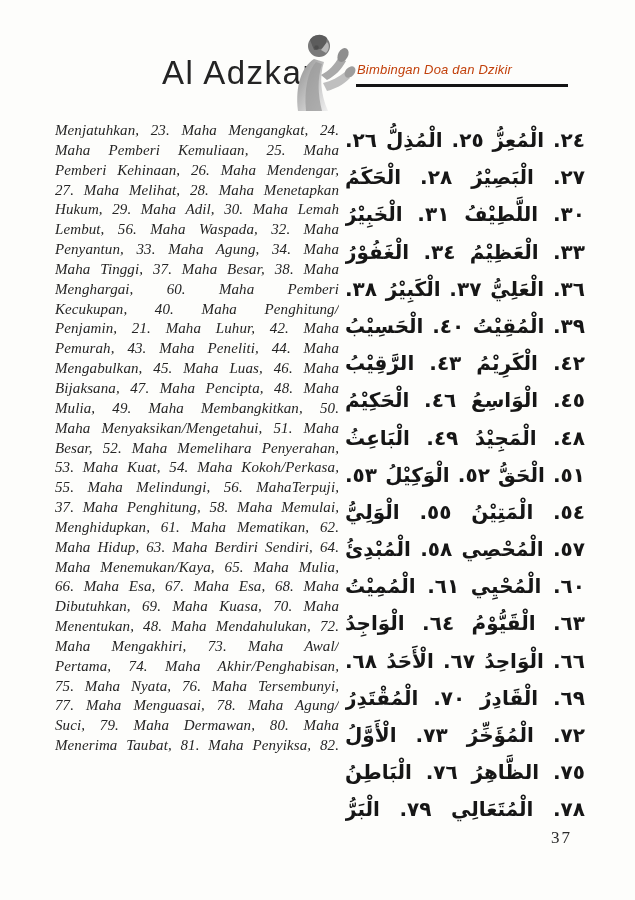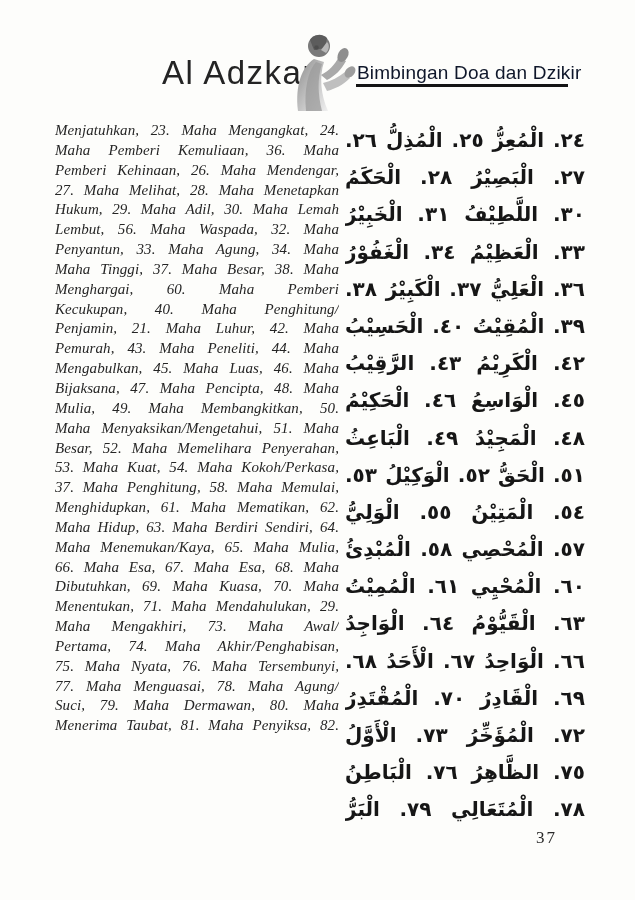--- a/index.html
+++ b/index.html
@@ -15,21 +15,21 @@
     font-size:33px; font-weight:400; letter-spacing:1.5px;
     color:#242424;
   }
   .figure {
     position:absolute; left:283px; top:29px;
     width:74px; height:82px;
   }
   .subtitle {
     position:absolute; left:357px; top:62px;
     font-family:"Liberation Sans", sans-serif;
-    font-size:19px; color:#0f172a; letter-spacing:0.2px;
+    font-size:13px; color:#c2410c; letter-spacing:0.2px;font-style:italic;
   }
   .rule {
     position:absolute; left:356px; top:84px;
     width:212px; height:2.5px; background:#141414;
   }
   
   .left-col {
     position:absolute; left:55px; top:121px; width:284px;
   }
   .t-line {
@@ -46,21 +46,21 @@
   }
   .a-line {
     height:37.2px; line-height:37.2px;
     font-family:"DejaVu Sans", sans-serif;
     font-size:20px; font-weight:bold; color:#161616;
     text-align:justify; text-align-last:justify;
     overflow:hidden;
   }
   
   .page-num {
-    position:absolute; left:536px; top:828px;
+    position:absolute; left:551px; top:828px;
     font-size:17px; color:#2a2a2a; letter-spacing:2px;
   }
 </style>
 </head>
 <body>
 
 <div class="page">
 
   <div>
     <div class="title">Al Adzkar</div>
@@ -89,44 +89,45 @@
         <ellipse cx="67" cy="43" rx="4.5" ry="6.5" transform="rotate(42 67 43)" fill="#9d9d9d"></ellipse>
       </g>
     </svg>
 
     <div class="subtitle">Bimbingan Doa dan Dzikir</div>
     <div class="rule"></div>
   </div>
 
   <div class="left-col">
       <div class="t-line">Menjatuhkan, 23. Maha Mengangkat, 24.</div>
-      <div class="t-line">Maha Pemberi Kemuliaan, 36. Maha</div>
+      <div class="t-line">Maha Pemberi Kemuliaan, 25. Maha</div>
       <div class="t-line">Pemberi Kehinaan, 26. Maha Mendengar,</div>
       <div class="t-line">27. Maha Melihat, 28. Maha Menetapkan</div>
       <div class="t-line">Hukum, 29. Maha Adil, 30. Maha Lemah</div>
       <div class="t-line">Lembut, 56. Maha Waspada, 32. Maha</div>
       <div class="t-line">Penyantun, 33. Maha Agung, 34. Maha</div>
       <div class="t-line">Maha Tinggi, 37. Maha Besar, 38. Maha</div>
       <div class="t-line">Menghargai, 60. Maha Pemberi</div>
       <div class="t-line">Kecukupan, 40. Maha Penghitung/</div>
       <div class="t-line">Penjamin, 21. Maha Luhur, 42. Maha</div>
       <div class="t-line">Pemurah, 43. Maha Peneliti, 44. Maha</div>
       <div class="t-line">Mengabulkan, 45. Maha Luas, 46. Maha</div>
       <div class="t-line">Bijaksana, 47. Maha Pencipta, 48. Maha</div>
       <div class="t-line">Mulia, 49. Maha Membangkitkan, 50.</div>
       <div class="t-line">Maha Menyaksikan/Mengetahui, 51. Maha</div>
       <div class="t-line">Besar, 52. Maha Memelihara Penyerahan,</div>
       <div class="t-line">53. Maha Kuat, 54. Maha Kokoh/Perkasa,</div>
+      <div class="t-line">55. Maha Melindungi, 56. MahaTerpuji,</div>
       <div class="t-line">37. Maha Penghitung, 58. Maha Memulai,</div>
       <div class="t-line">Menghidupkan, 61. Maha Mematikan, 62.</div>
       <div class="t-line">Maha Hidup, 63. Maha Berdiri Sendiri, 64.</div>
       <div class="t-line">Maha Menemukan/Kaya, 65. Maha Mulia,</div>
       <div class="t-line">66. Maha Esa, 67. Maha Esa, 68. Maha</div>
       <div class="t-line">Dibutuhkan, 69. Maha Kuasa, 70. Maha</div>
-      <div class="t-line">Menentukan, 71. Maha Mendahulukan, 29.</div>
+      <div class="t-line">Menentukan, 48. Maha Mendahulukan, 72.</div>
       <div class="t-line">Maha Mengakhiri, 73. Maha Awal/</div>
       <div class="t-line">Pertama, 74. Maha Akhir/Penghabisan,</div>
       <div class="t-line">75. Maha Nyata, 76. Maha Tersembunyi,</div>
       <div class="t-line">77. Maha Menguasai, 78. Maha Agung/</div>
       <div class="t-line">Suci, 79. Maha Dermawan, 80. Maha</div>
       <div class="t-line">Menerima Taubat, 81. Maha Penyiksa, 82.</div>
     </div>
 
   <div class="right-col" dir="rtl">
       <div class="a-line">٢٤. الْمُعِزُّ ٢٥. الْمُذِلُّ ٢٦. السَّمِيْعُ</div>

